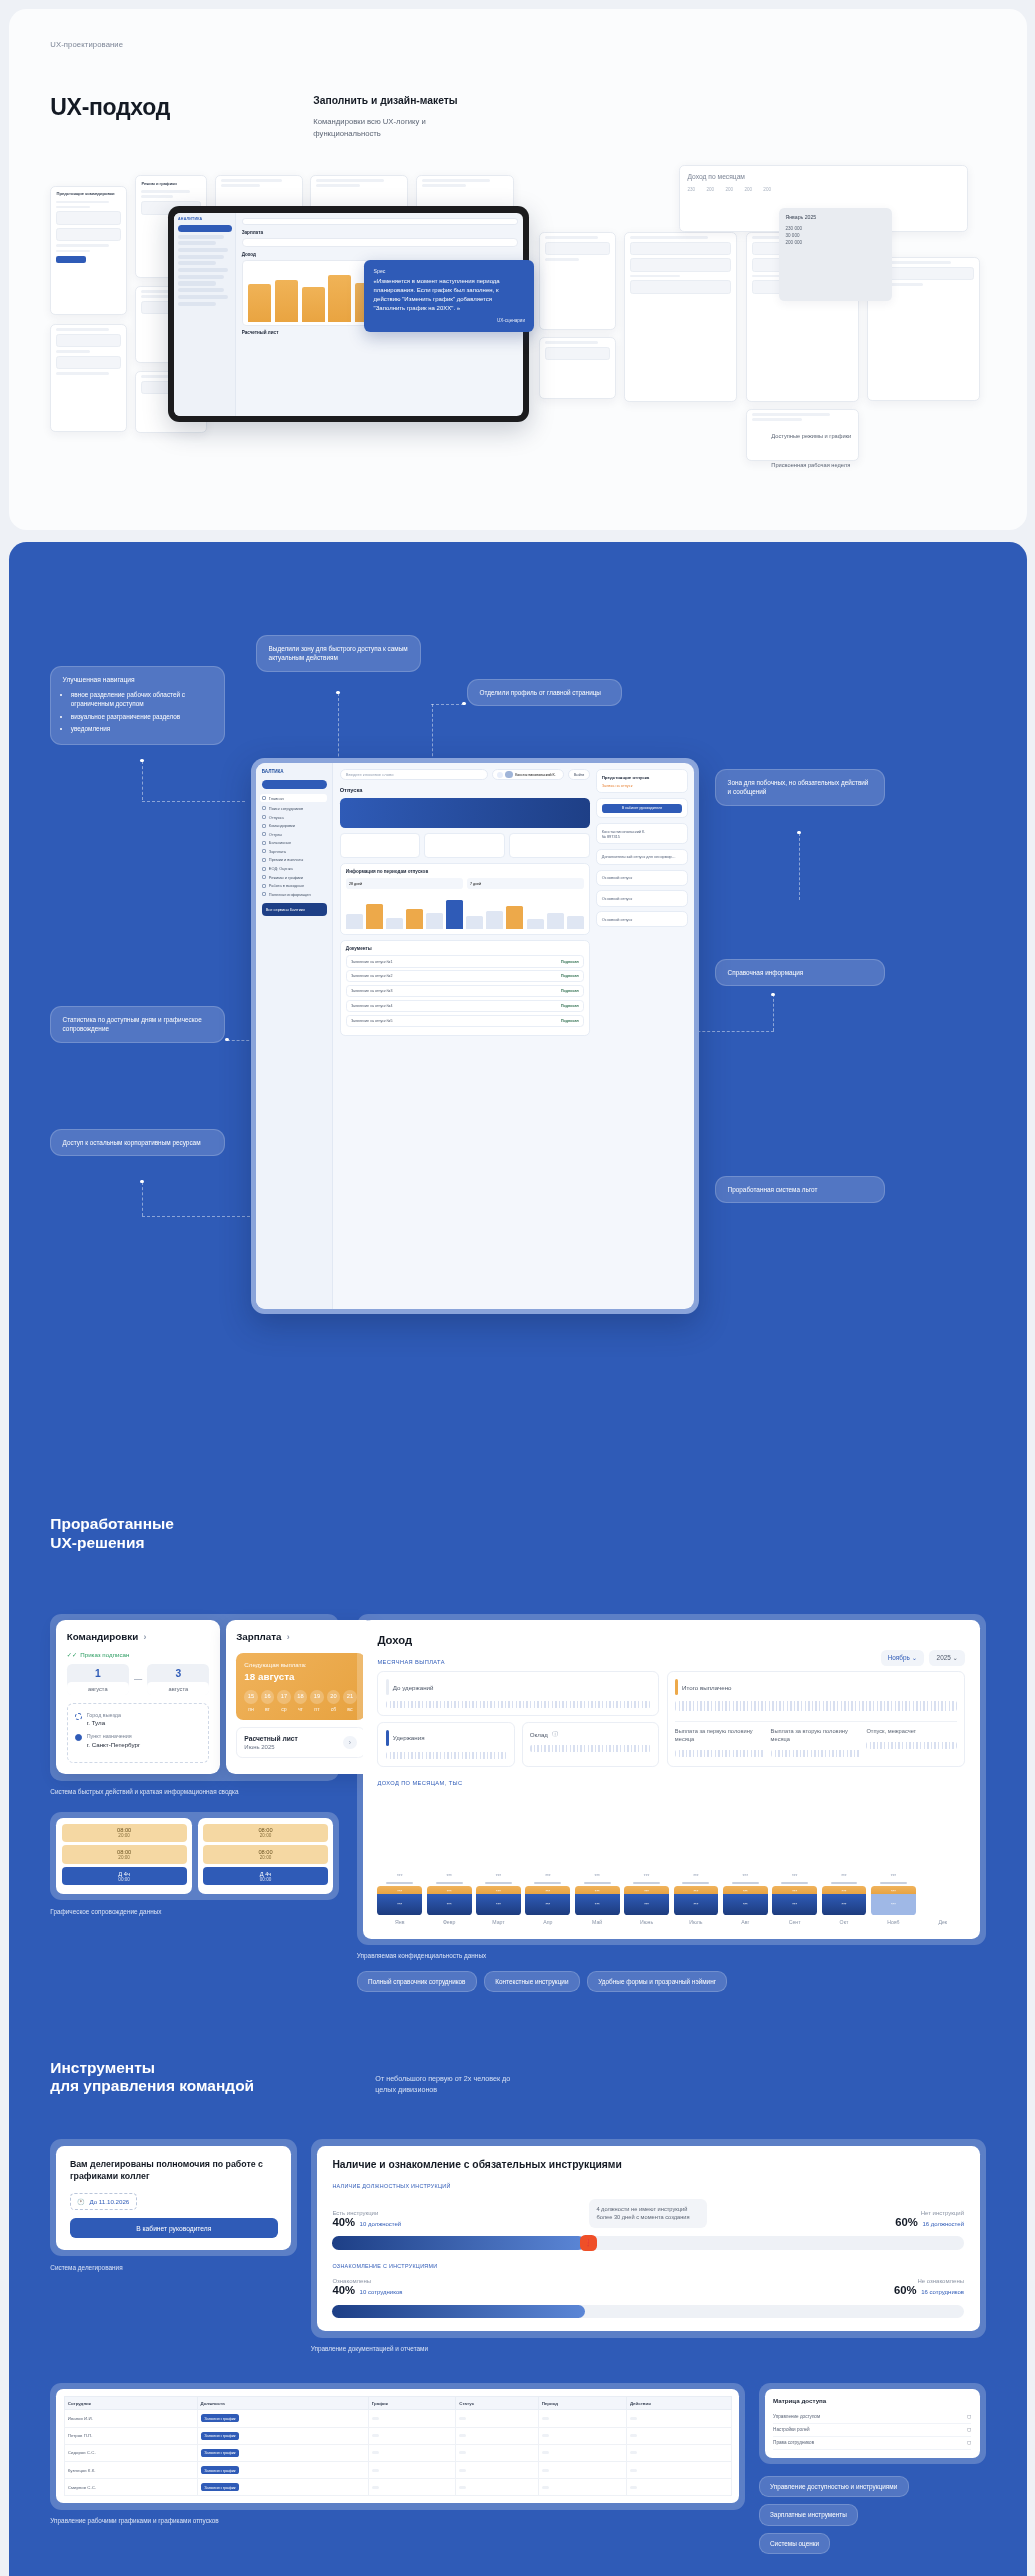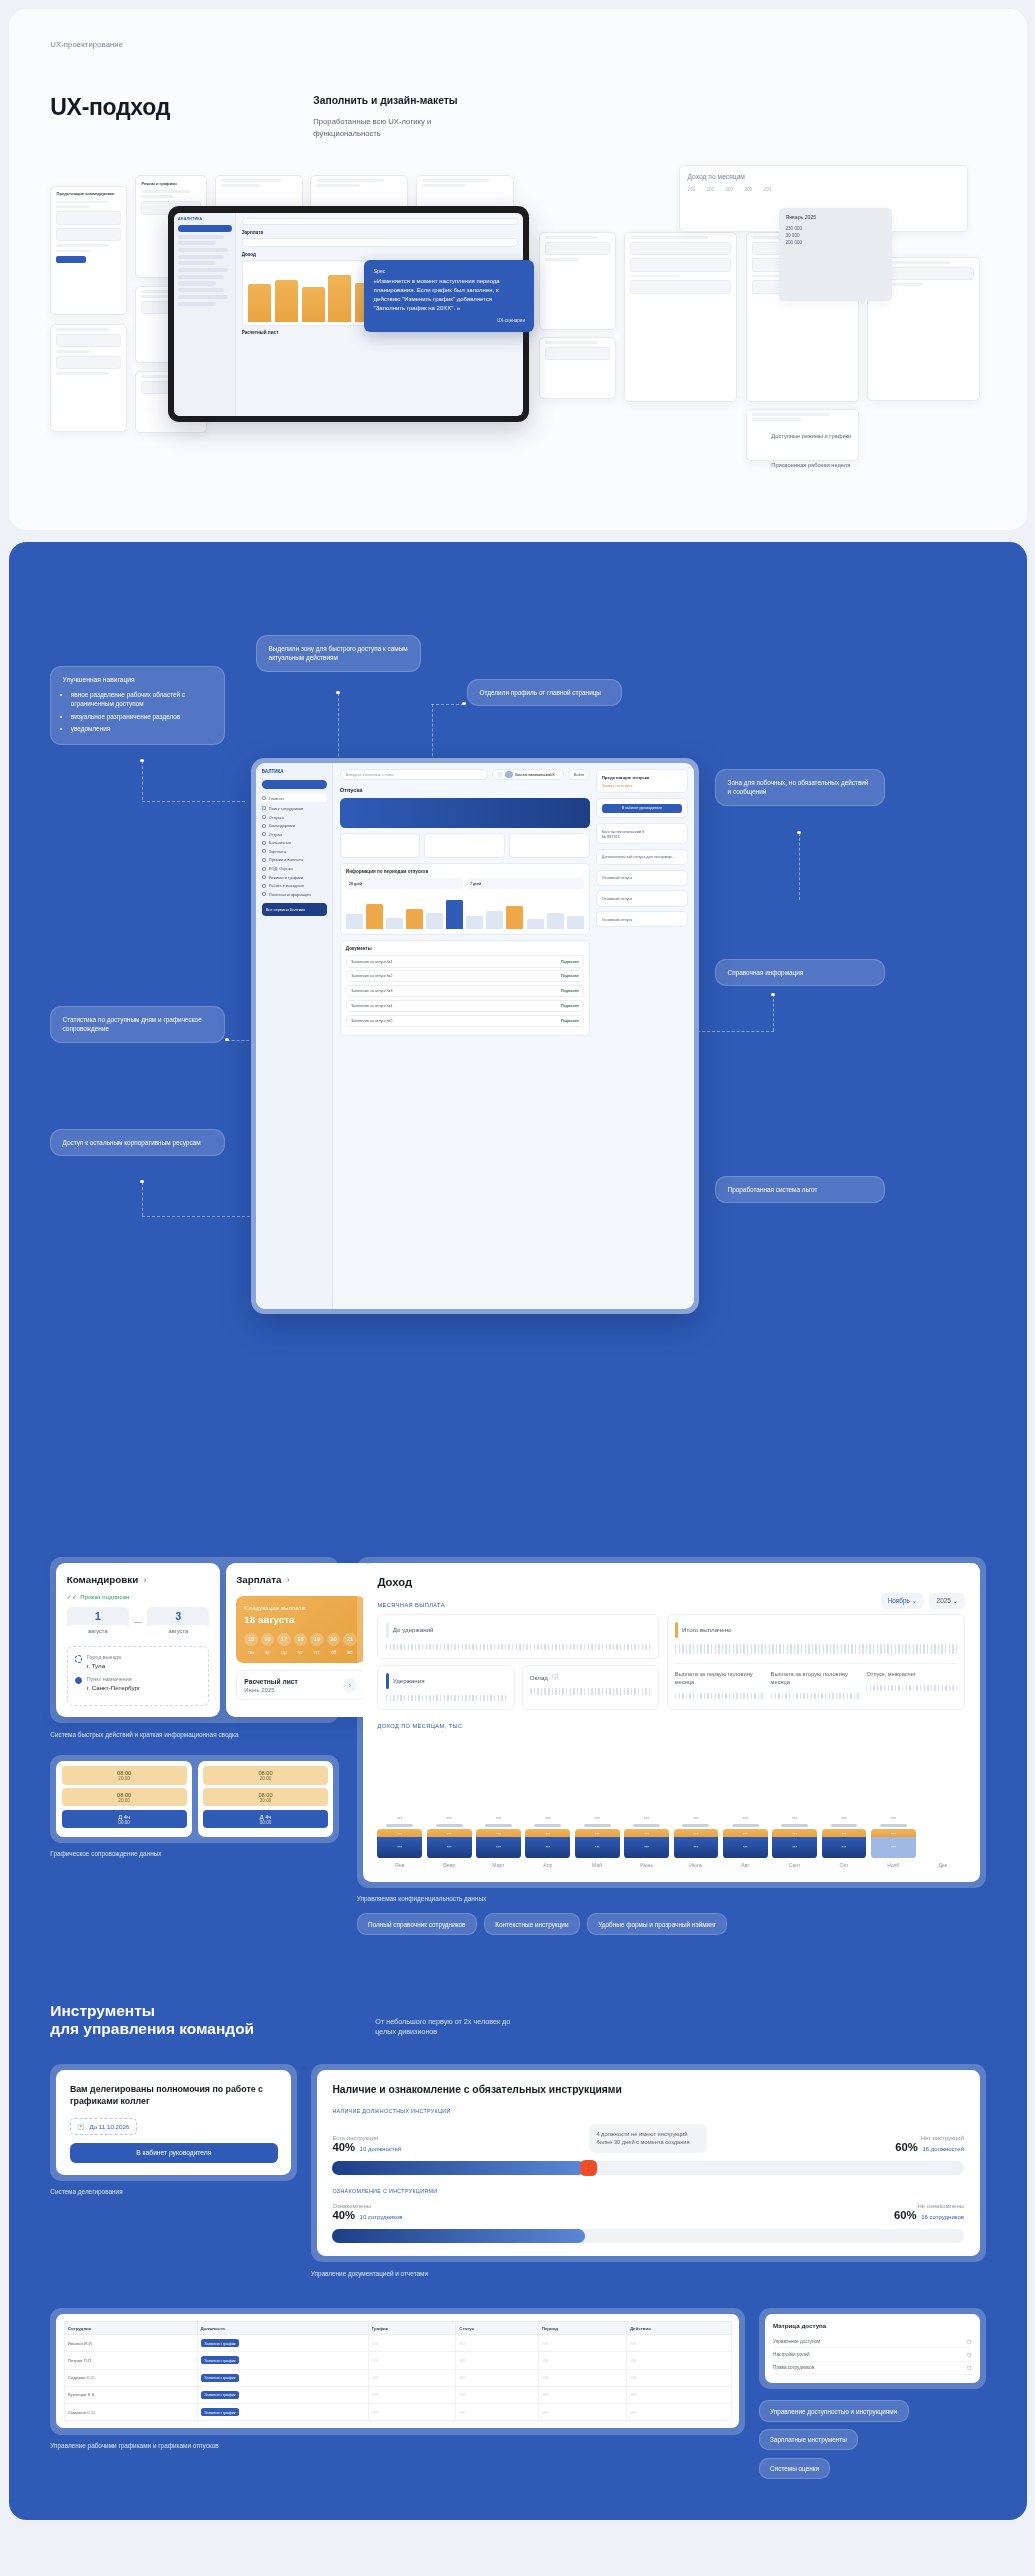--- a/index.html
+++ b/index.html
@@ -249,21 +249,21 @@
   .pill-row { display:flex; gap: 7.2px; flex-wrap: wrap; margin-top: 11.3px;}
   .pill {
     background: rgba(255,255,255,.17);
     border: 0.5px solid rgba(255,255,255,.18);
     border-radius: 9.3px; color:#fff; font-size: 6.4px; padding: 6.2px 10.3px;
   }
 
   
   .tools { margin-top: 67px; }
   .tools-head { display:flex; gap: 36px; align-items: flex-start; }
-  .tools-stage { position: relative; margin-top: 26px; }
+  .tools-stage { position: relative; margin-top: 44px; }
 
   .instr-card { background:#fff; border-radius: 8.2px; padding: 13.4px 15.5px; }
   .instr-title { font-size: 10.3px; font-weight: 700; color:#141a24;}
   .instr-sec { font-size: 5.4px; letter-spacing:0.3px; color:#2f5bb7; margin: 13.4px 0 9.3px;}
   .meter-head { display:flex; justify-content:space-between; align-items:flex-end;}
   .meter-head .side .t { font-size: 6px; color:#8b94a5;}
   .meter-head .side .v { font-size: 11.3px; font-weight:700; color:#121926; display:flex; align-items:baseline; gap:4.6px;}
   .meter-head .side .v small { font-size: 6px; font-weight:400; color:#2f5bb7;}
   .meter-head .side.r { text-align:right;}
   .meter-head .side.r .v { justify-content:flex-end;}
@@ -293,21 +293,21 @@
 
 <div class="page">
 
   <section class="sec-light">
     <div class="eyebrow">UX-проектирование</div>
 
     <div class="head-row">
       <div class="h1">UX-подход</div>
       <div>
         <div class="head-sub-title">Заполнить и дизайн-макеты</div>
-        <div class="head-sub-text">Проработанные всю UX-логику и функциональность</div>
+        <div class="head-sub-text">Командировки всю UX-логику и функциональность</div>
       </div>
     </div>
 
     <div class="collage">
 
       <div class="mini-wf" style="left:0;top:10.3px;width:77px;height:129px;">
         <div class="wf-title">Предстоящие командировки</div>
         <div class="wf-line m"></div>
           <div class="wf-line s"></div>
         <div class="wf-box"></div>
@@ -647,20 +647,22 @@
             <div class="ds-rc">Дополнительный отпуск для ненормир…</div>
             <div class="ds-rc">Основной отпуск</div>
             <div class="ds-rc">Основной отпуск</div>
             <div class="ds-rc">Основной отпуск</div>
           </div>
         </div>
       </div>
     </div>
 
     <div class="tools" style="margin-top:20.6px">
+      <div class="h2-w" style="white-space:pre-line">Проработанные
+UX-решения</div>
 
       <div class="solutions">
         <div class="sol-left">
 
           <div class="frame">
             <div style="display:flex;gap:6.2px;">
 
               <div class="white-card" style="flex:1;padding:11.3px 10.3px;">
                 <div class="card-title">
                   <span>Командировки</span>

